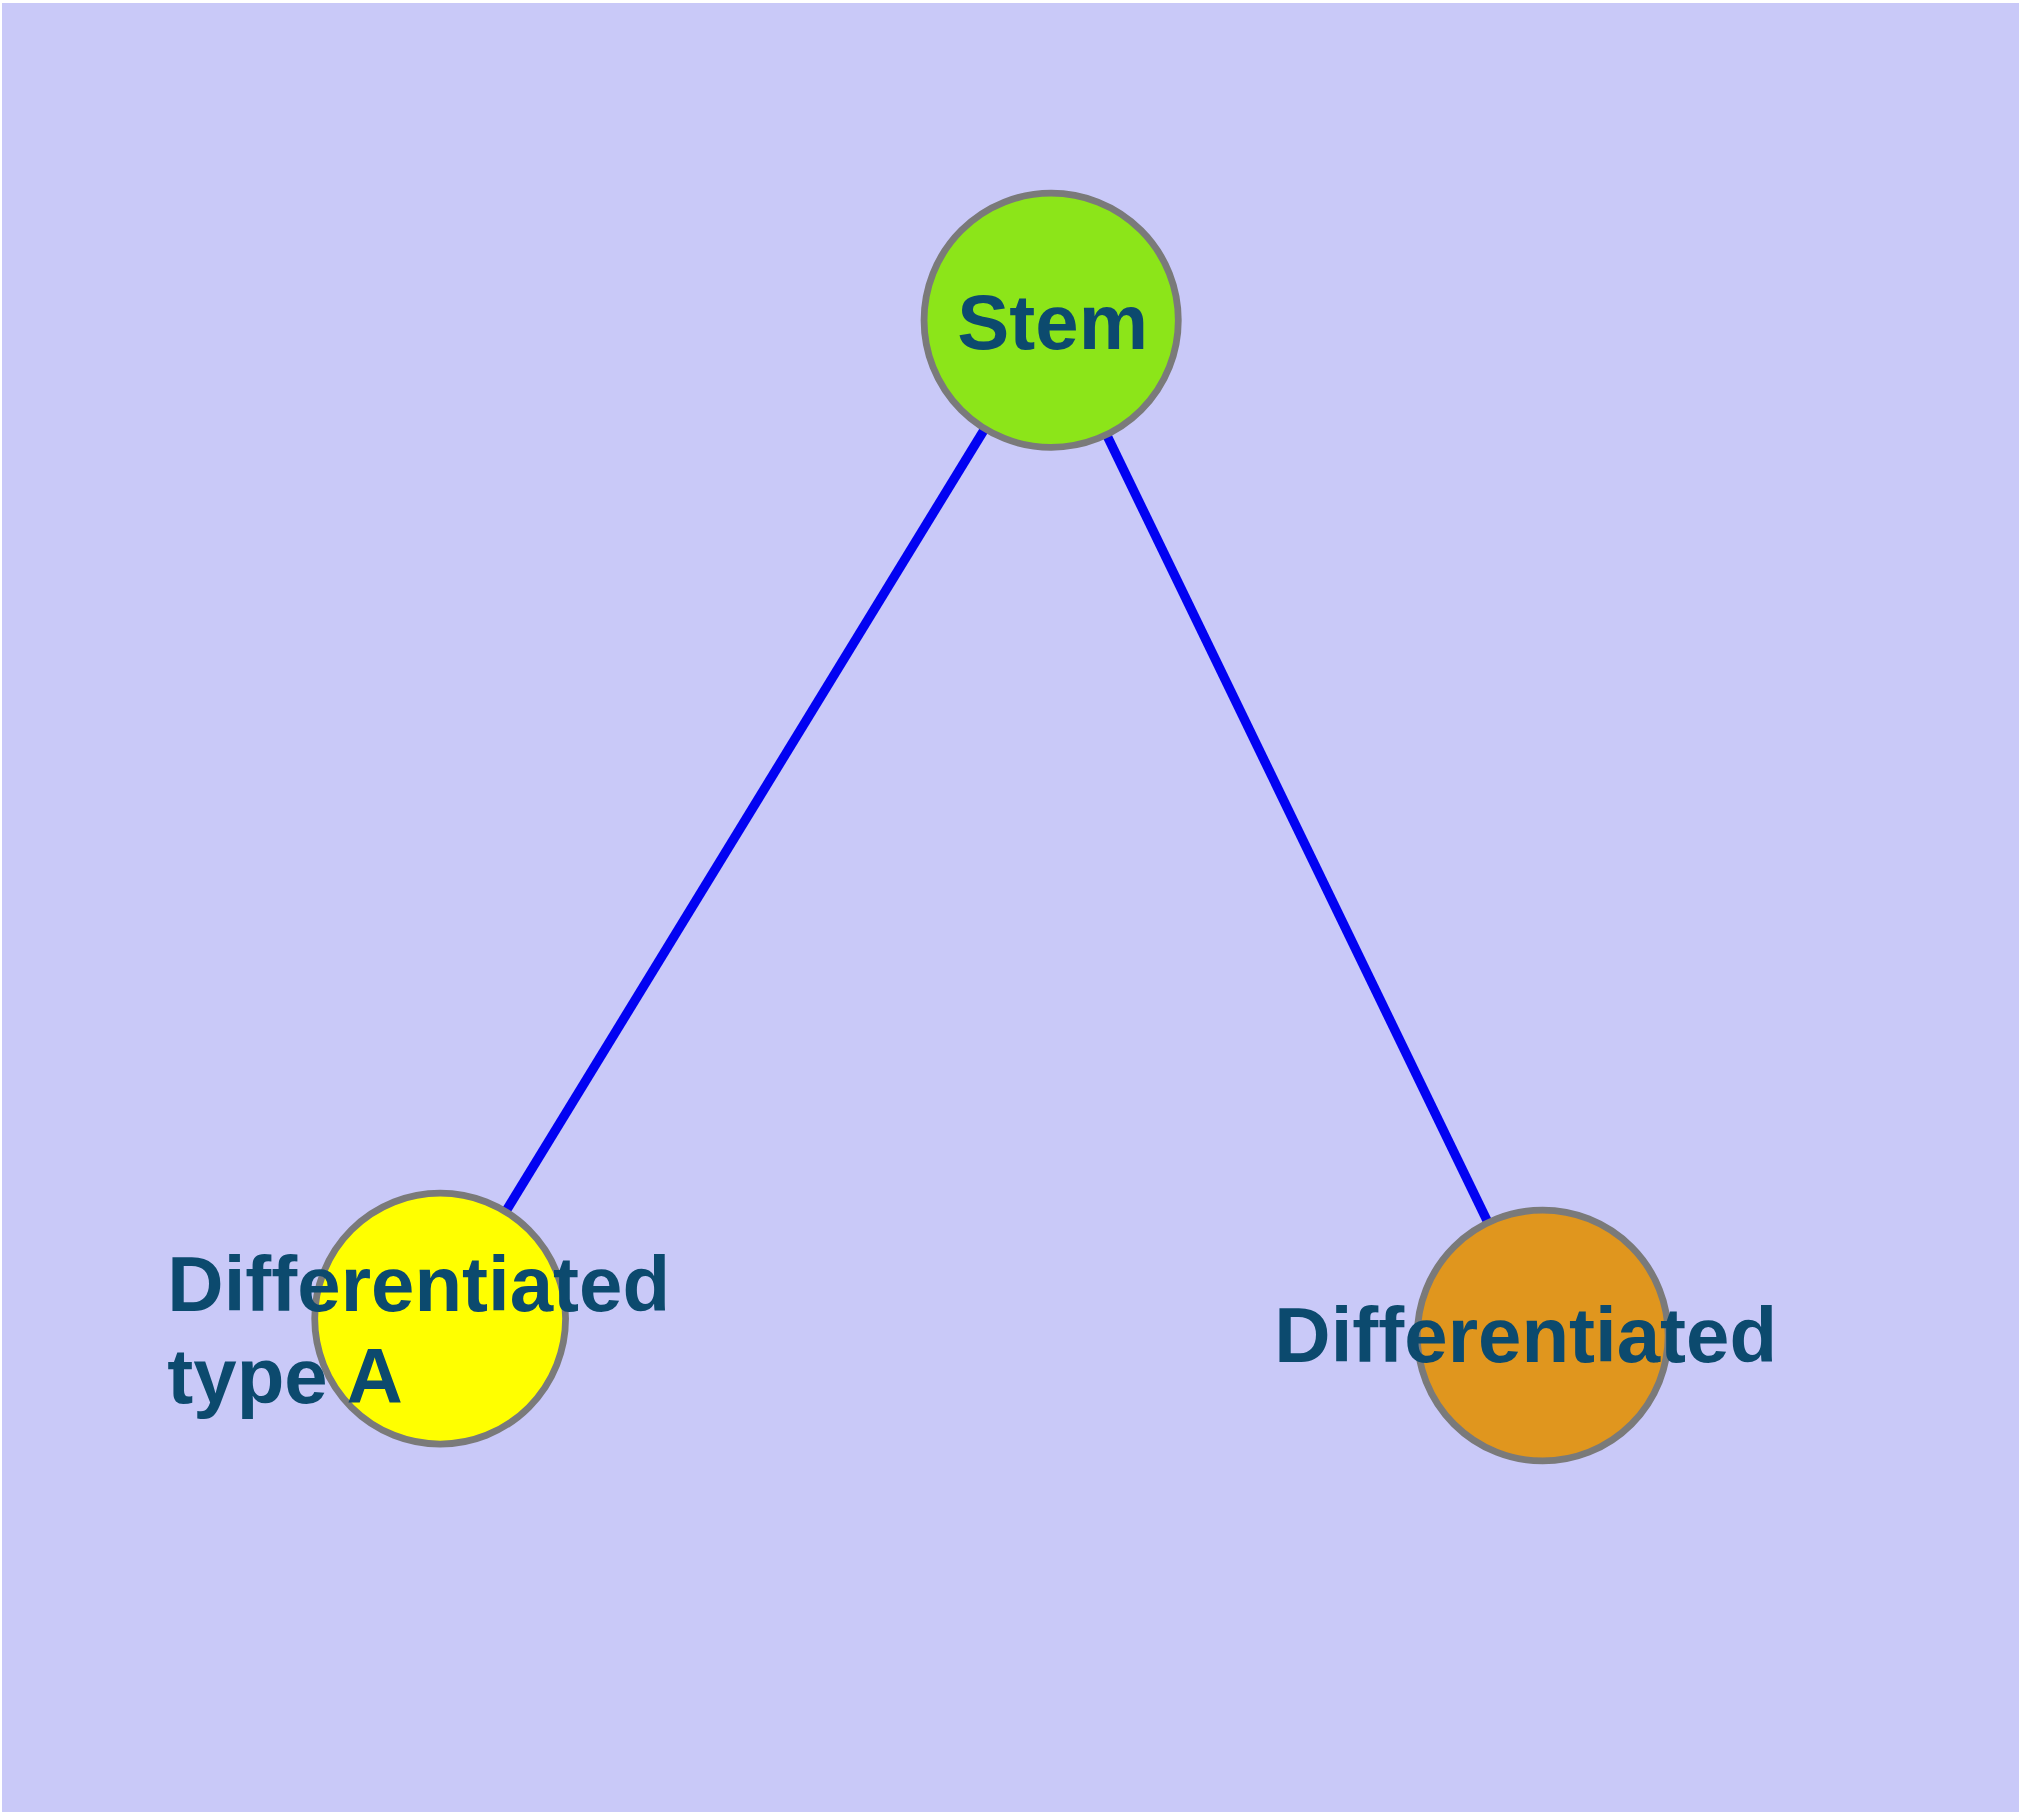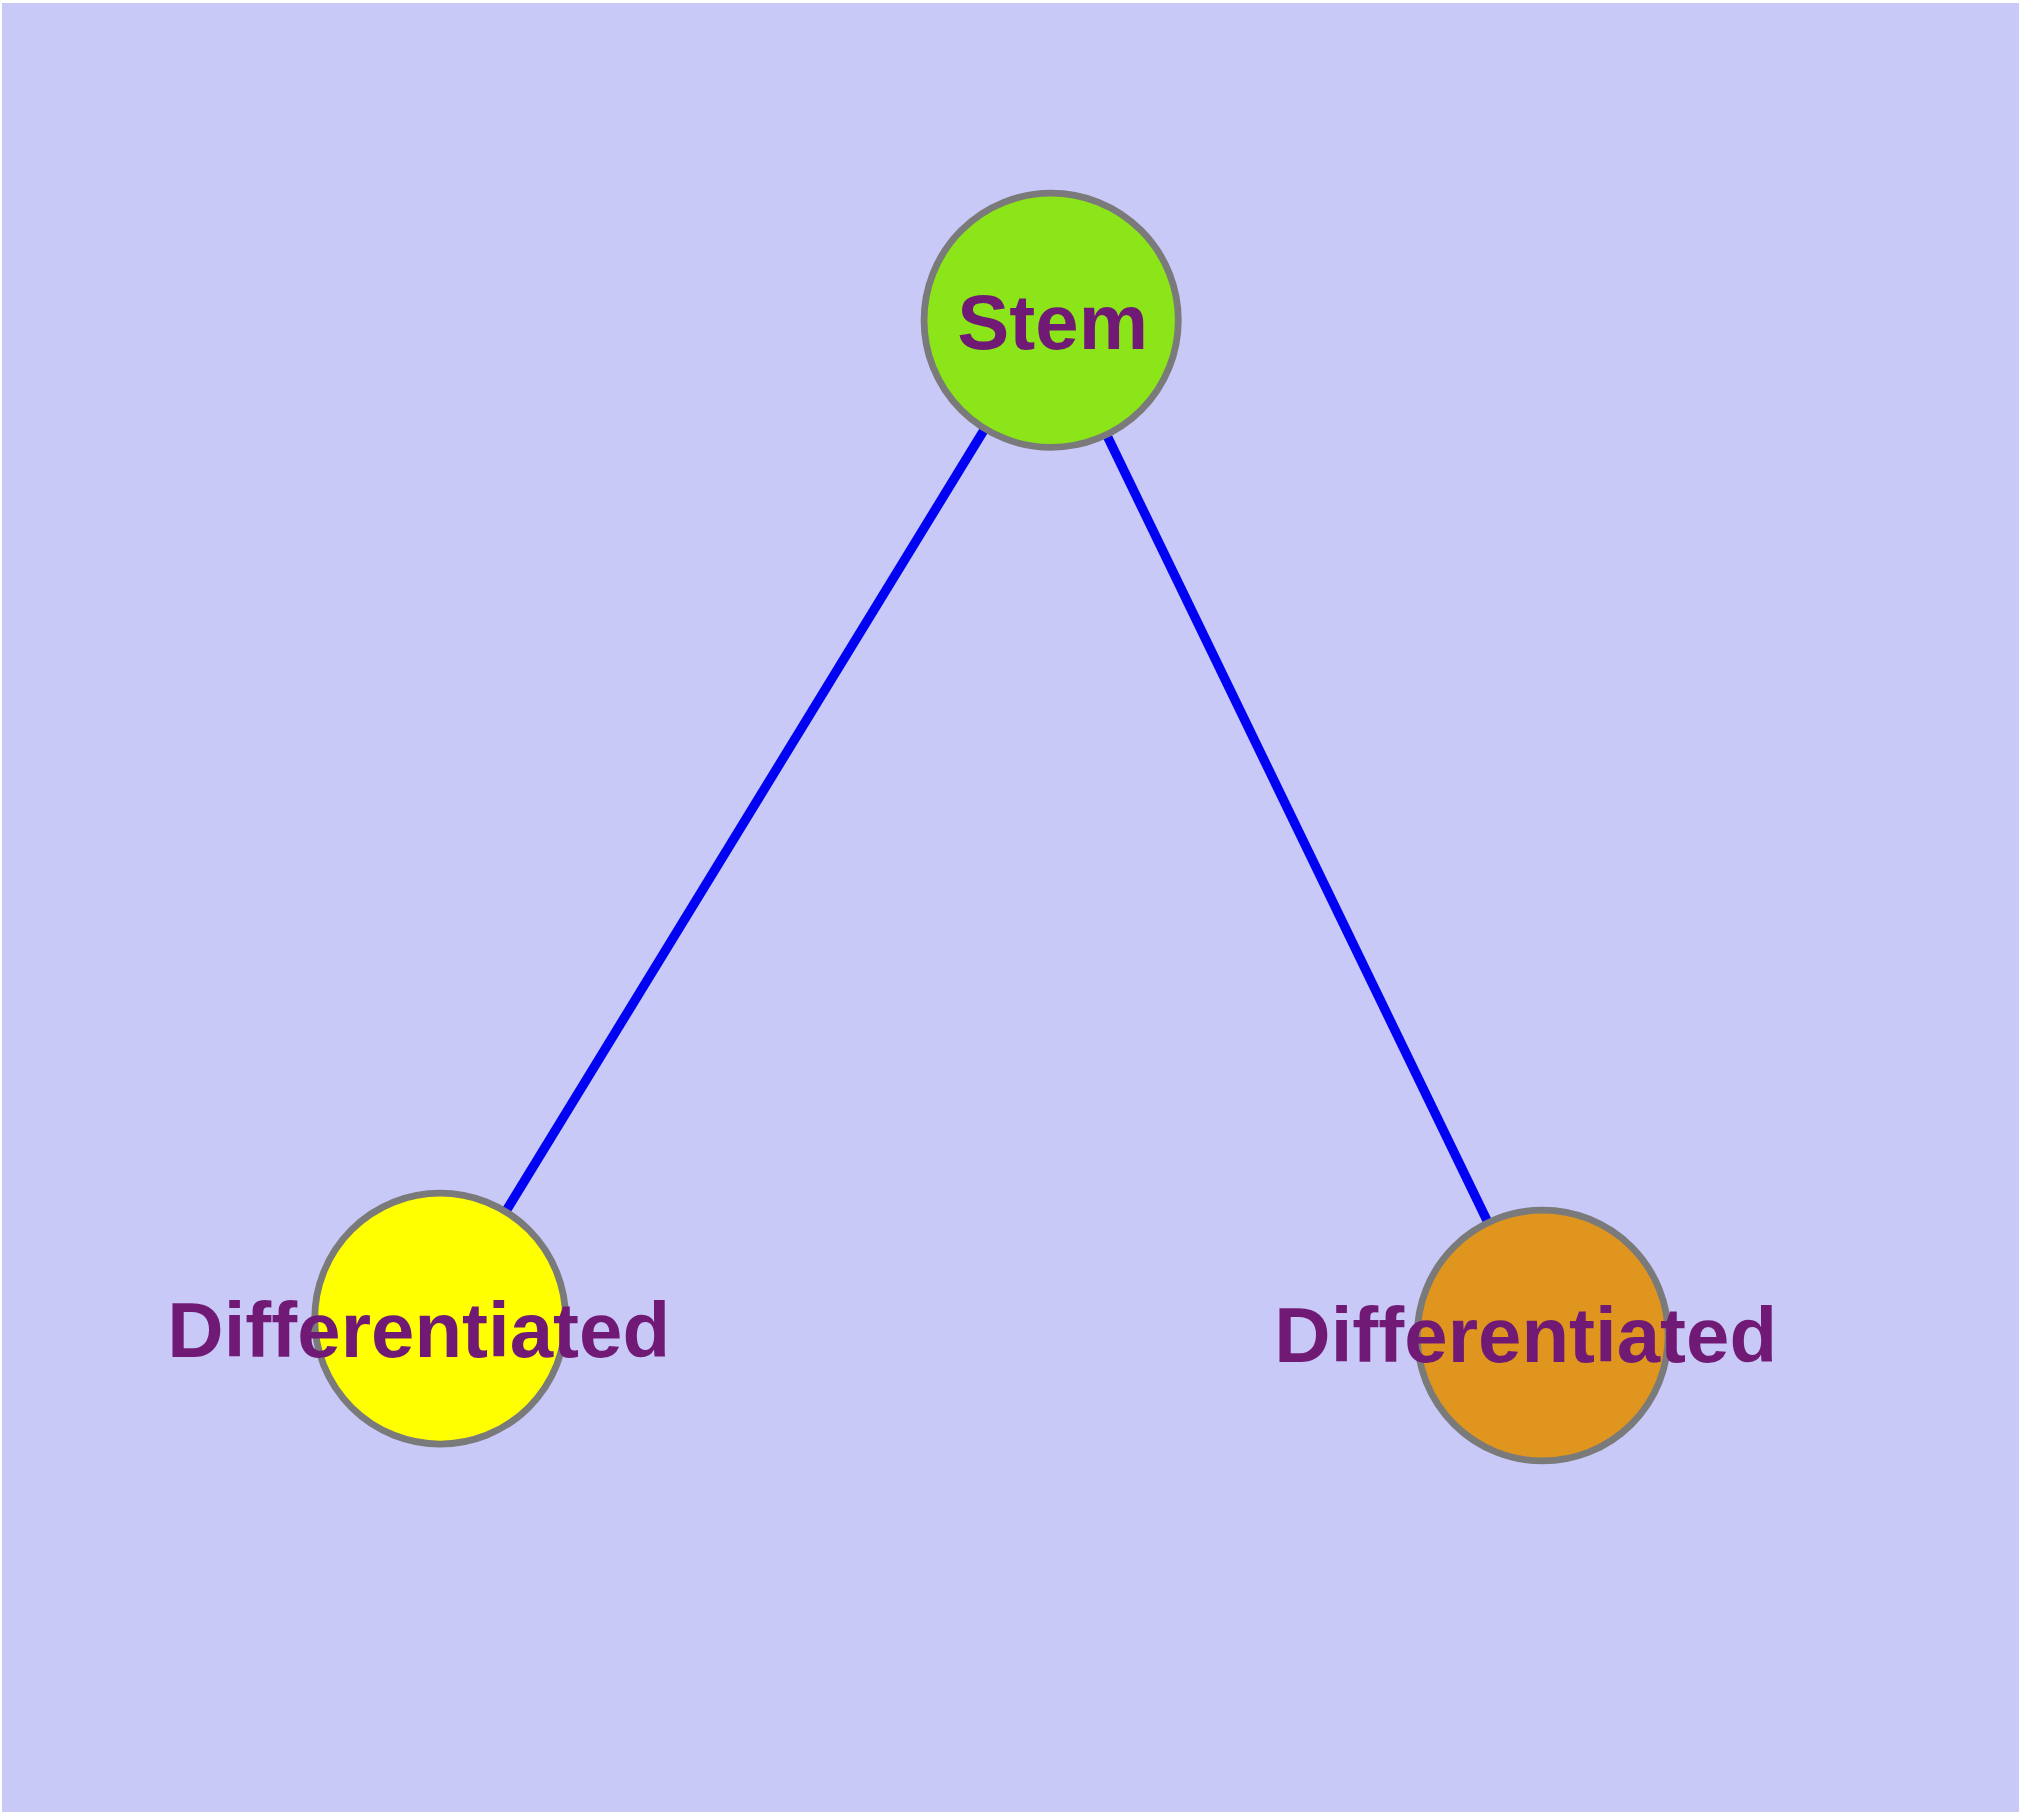--- a/index.html
+++ b/index.html
@@ -33,21 +33,21 @@
     fill: none;
   }
   .node-circle {
     stroke: #7a7a7a;
     stroke-width: 8;
   }
   .node-label {
     position: absolute;
     transform: translate(-50%, -50%);
     text-align: left;
-    color: #701a75;
+    color: #0c4a6e;
     font-weight: bold;
     font-size: 78px;
     line-height: 92px;
     white-space: nowrap;
     pointer-events: none;
   }
   .node-label .line {
     display: block;
   }
 </style>
@@ -65,20 +65,21 @@
     <circle class="node-circle" cx="517" cy="1552" r="148" fill="#ffff00"></circle>
     <circle class="node-circle" cx="1818" cy="1572" r="148" fill="#e0961e"></circle>
   </svg>
 
   <div class="node-label" style="left:1051px; top:319px;">
     <span class="line">Stem</span>
   </div>
 
   <div class="node-label" style="left:417px; top:1327px;">
     <span class="line">Differentiated</span>
+    <span class="line">type A</span>
   </div>
 
   <div class="node-label" style="left:1524px; top:1332px;">
     <span class="line">Differentiated</span>
   </div>
 
 </div>
 
 
 </body></html>

